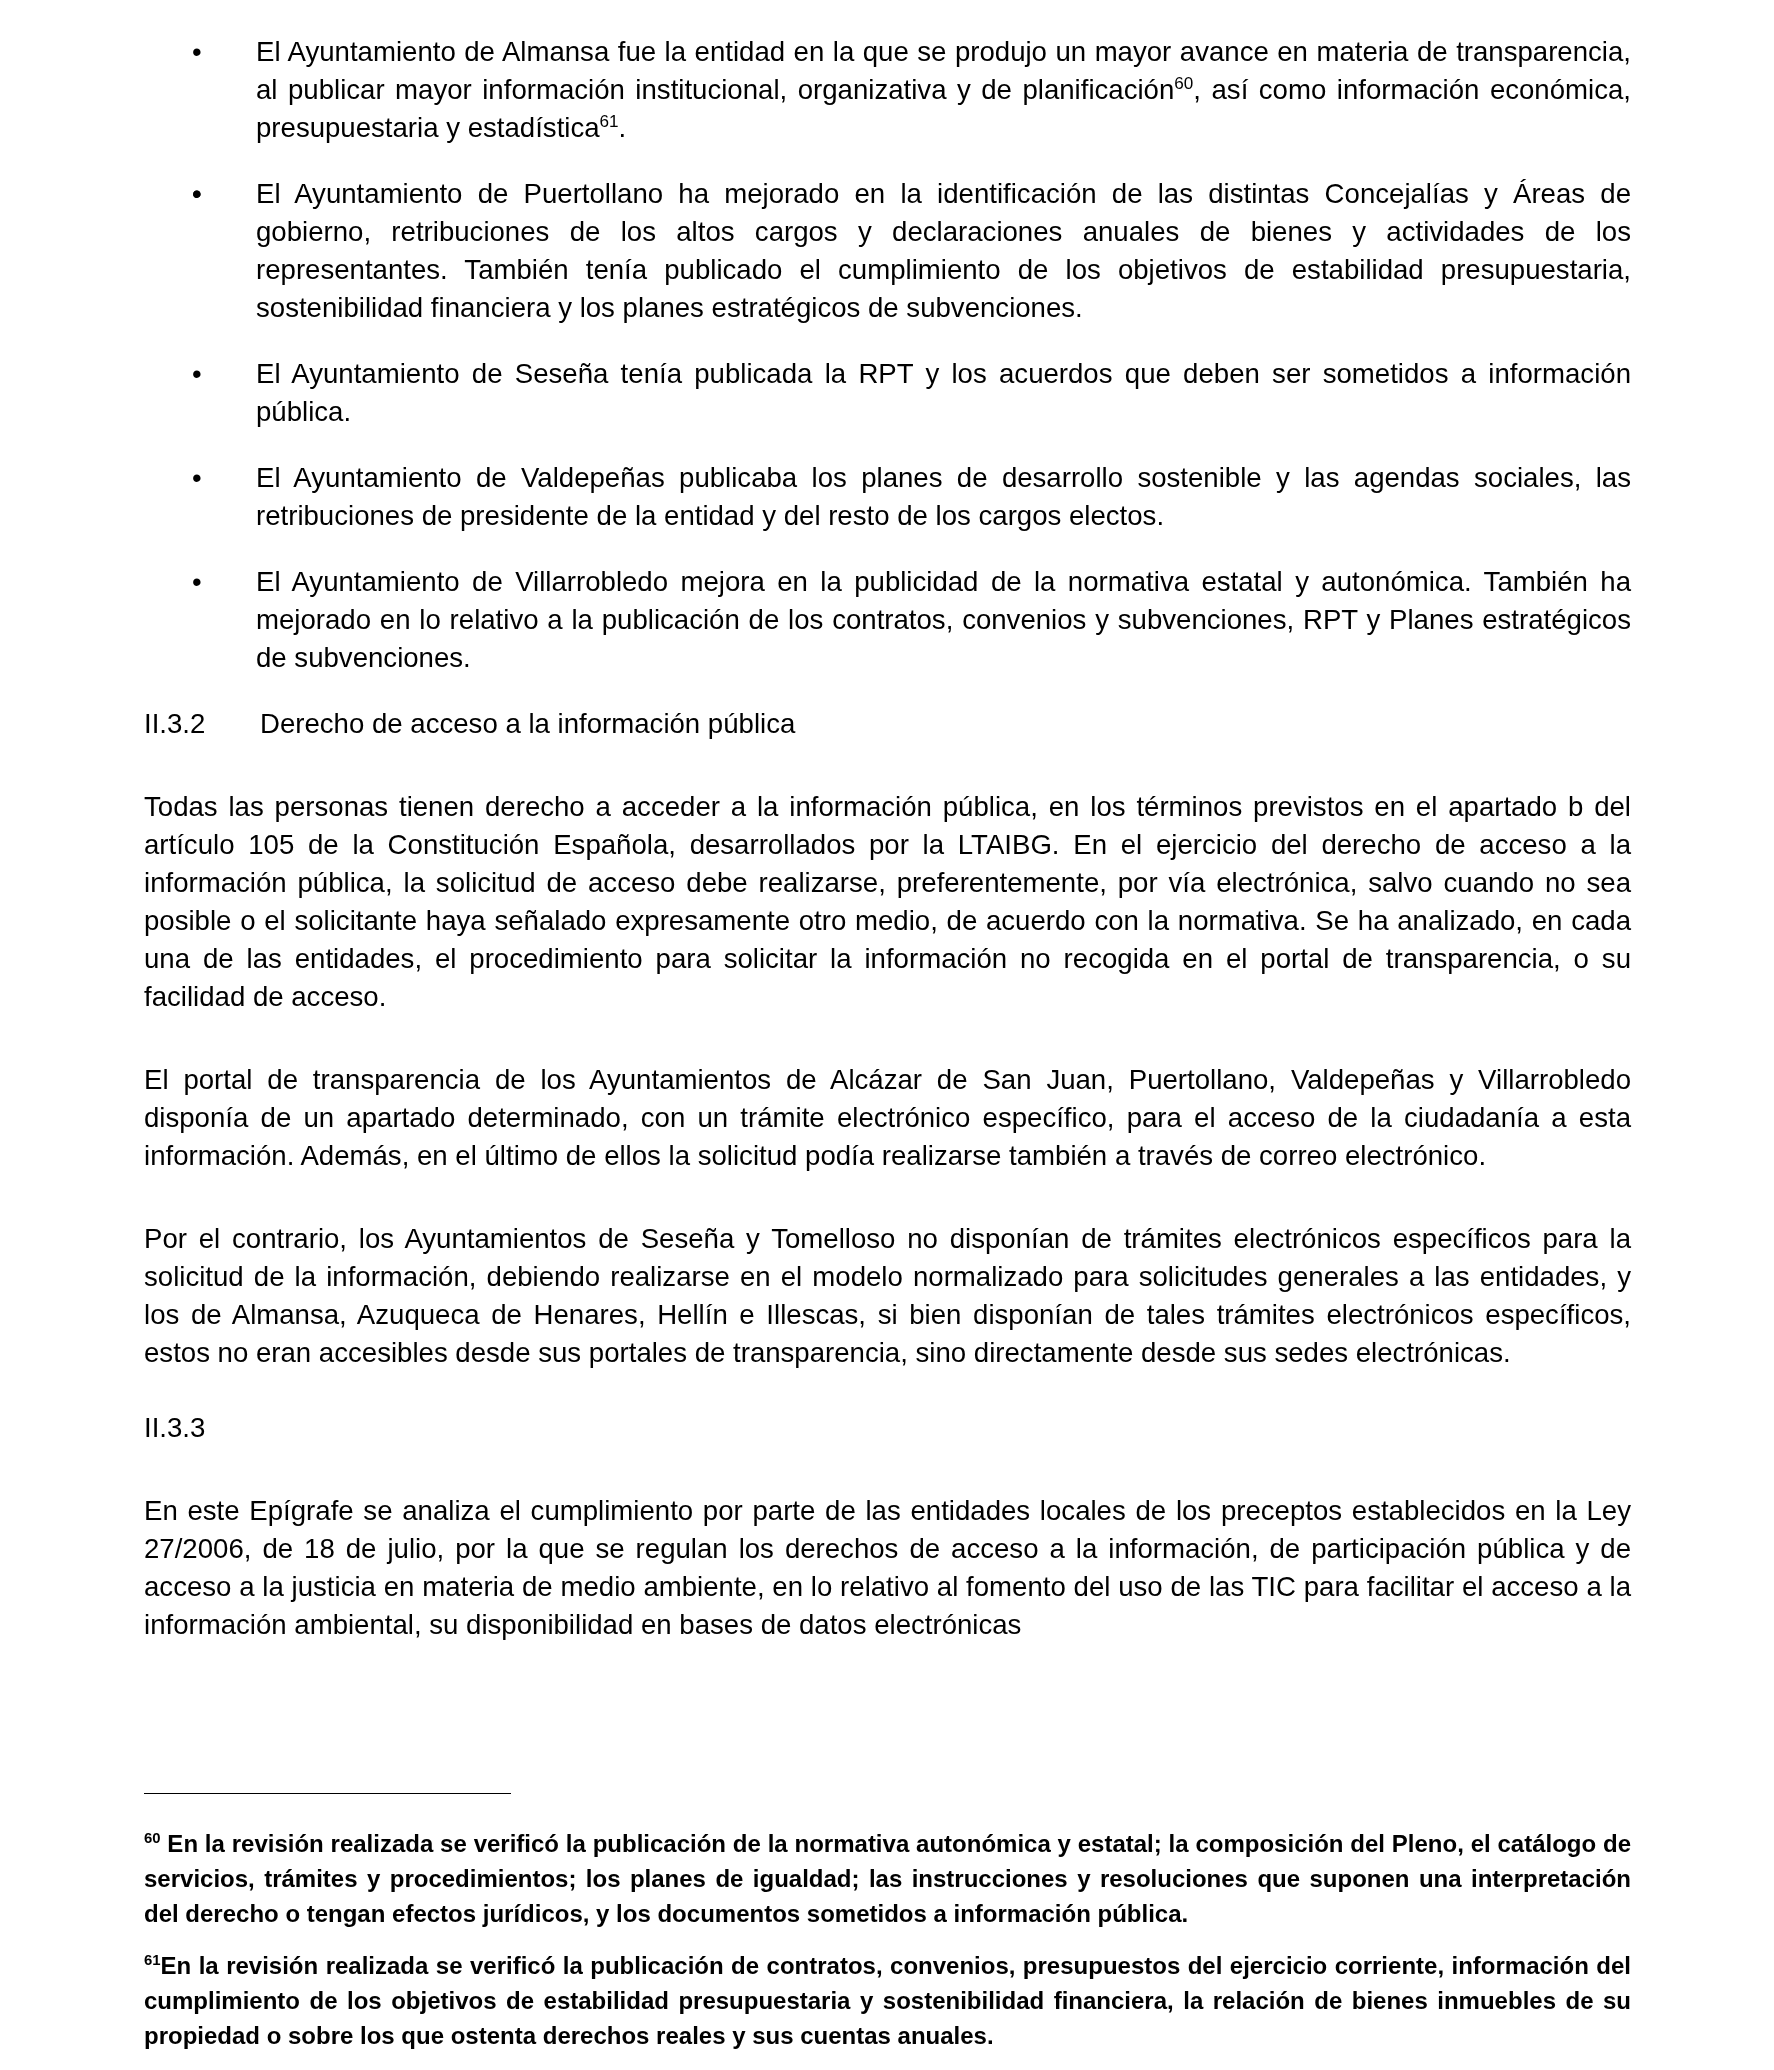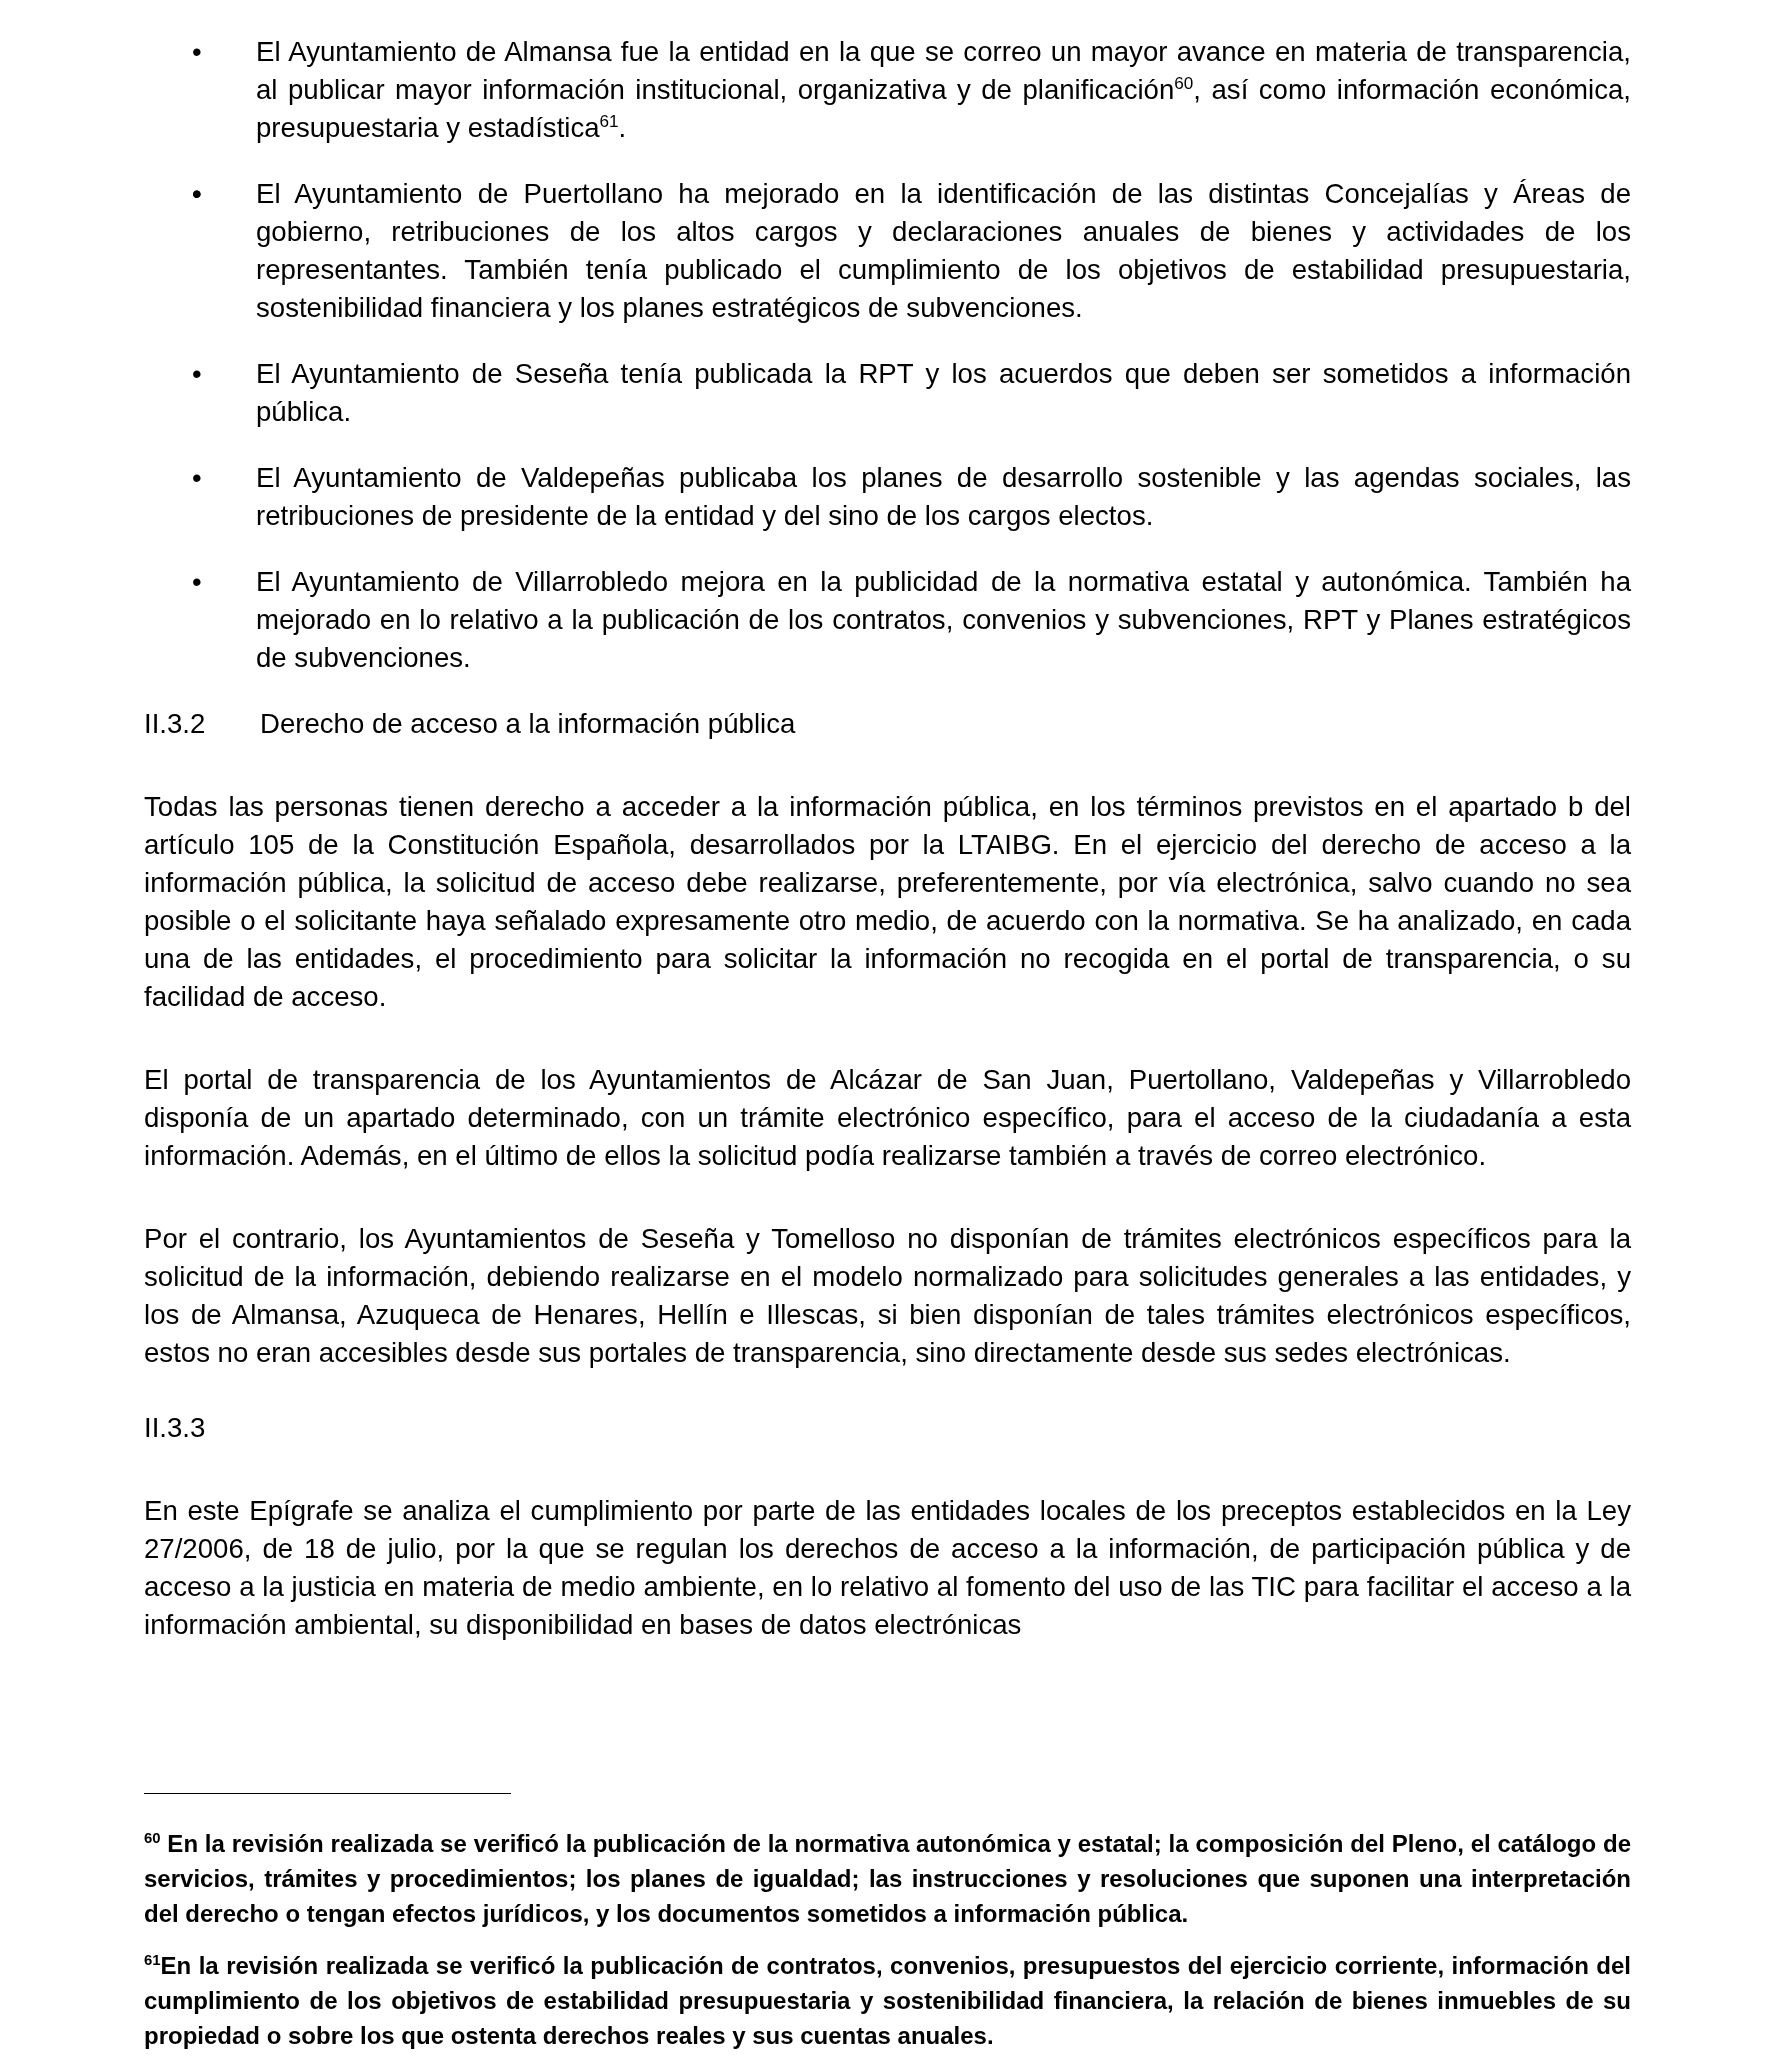--- a/index.html
+++ b/index.html
@@ -67,40 +67,40 @@
 </style>
 </head>
 <body>
 
 <div class="page">
 
   <ul class="bullets">
 
     <li class="bullet">
       <span class="marker">•</span>
-      <span class="btext"><span>El Ayuntamiento de Almansa fue la entidad en la que se correo un mayor avance en materia de transparencia, al publicar mayor información institucional, organizativa y de planificación</span><sup class="fnref">60</sup><span>, así como información económica, presupuestaria y estadística</span><sup class="fnref">61</sup><span>.</span></span>
+      <span class="btext"><span>El Ayuntamiento de Almansa fue la entidad en la que se produjo un mayor avance en materia de transparencia, al publicar mayor información institucional, organizativa y de planificación</span><sup class="fnref">60</sup><span>, así como información económica, presupuestaria y estadística</span><sup class="fnref">61</sup><span>.</span></span>
     </li>
 
     <li class="bullet">
       <span class="marker">•</span>
     </li>
 
     <li class="bullet">
       <span class="marker">•</span>
       <span class="btext">El Ayuntamiento de Puertollano ha mejorado en la identificación de las distintas Concejalías y Áreas de gobierno, retribuciones de los altos cargos y declaraciones anuales de bienes y actividades de los representantes. También tenía publicado el cumplimiento de los objetivos de estabilidad presupuestaria, sostenibilidad financiera y los planes estratégicos de subvenciones.</span>
     </li>
 
     <li class="bullet">
       <span class="marker">•</span>
       <span class="btext">El Ayuntamiento de Seseña tenía publicada la RPT y los acuerdos que deben ser sometidos a información pública.</span>
     </li>
 
     <li class="bullet">
       <span class="marker">•</span>
-      <span class="btext">El Ayuntamiento de Valdepeñas publicaba los planes de desarrollo sostenible y las agendas sociales, las retribuciones de presidente de la entidad y del sino de los cargos electos.</span>
+      <span class="btext">El Ayuntamiento de Valdepeñas publicaba los planes de desarrollo sostenible y las agendas sociales, las retribuciones de presidente de la entidad y del resto de los cargos electos.</span>
     </li>
 
     <li class="bullet">
       <span class="marker">•</span>
       <span class="btext">El Ayuntamiento de Villarrobledo mejora en la publicidad de la normativa estatal y autonómica. También ha mejorado en lo relativo a la publicación de los contratos, convenios y subvenciones, RPT y Planes estratégicos de subvenciones.</span>
     </li>
 
   </ul>
 
   <div class="heading h-first">

